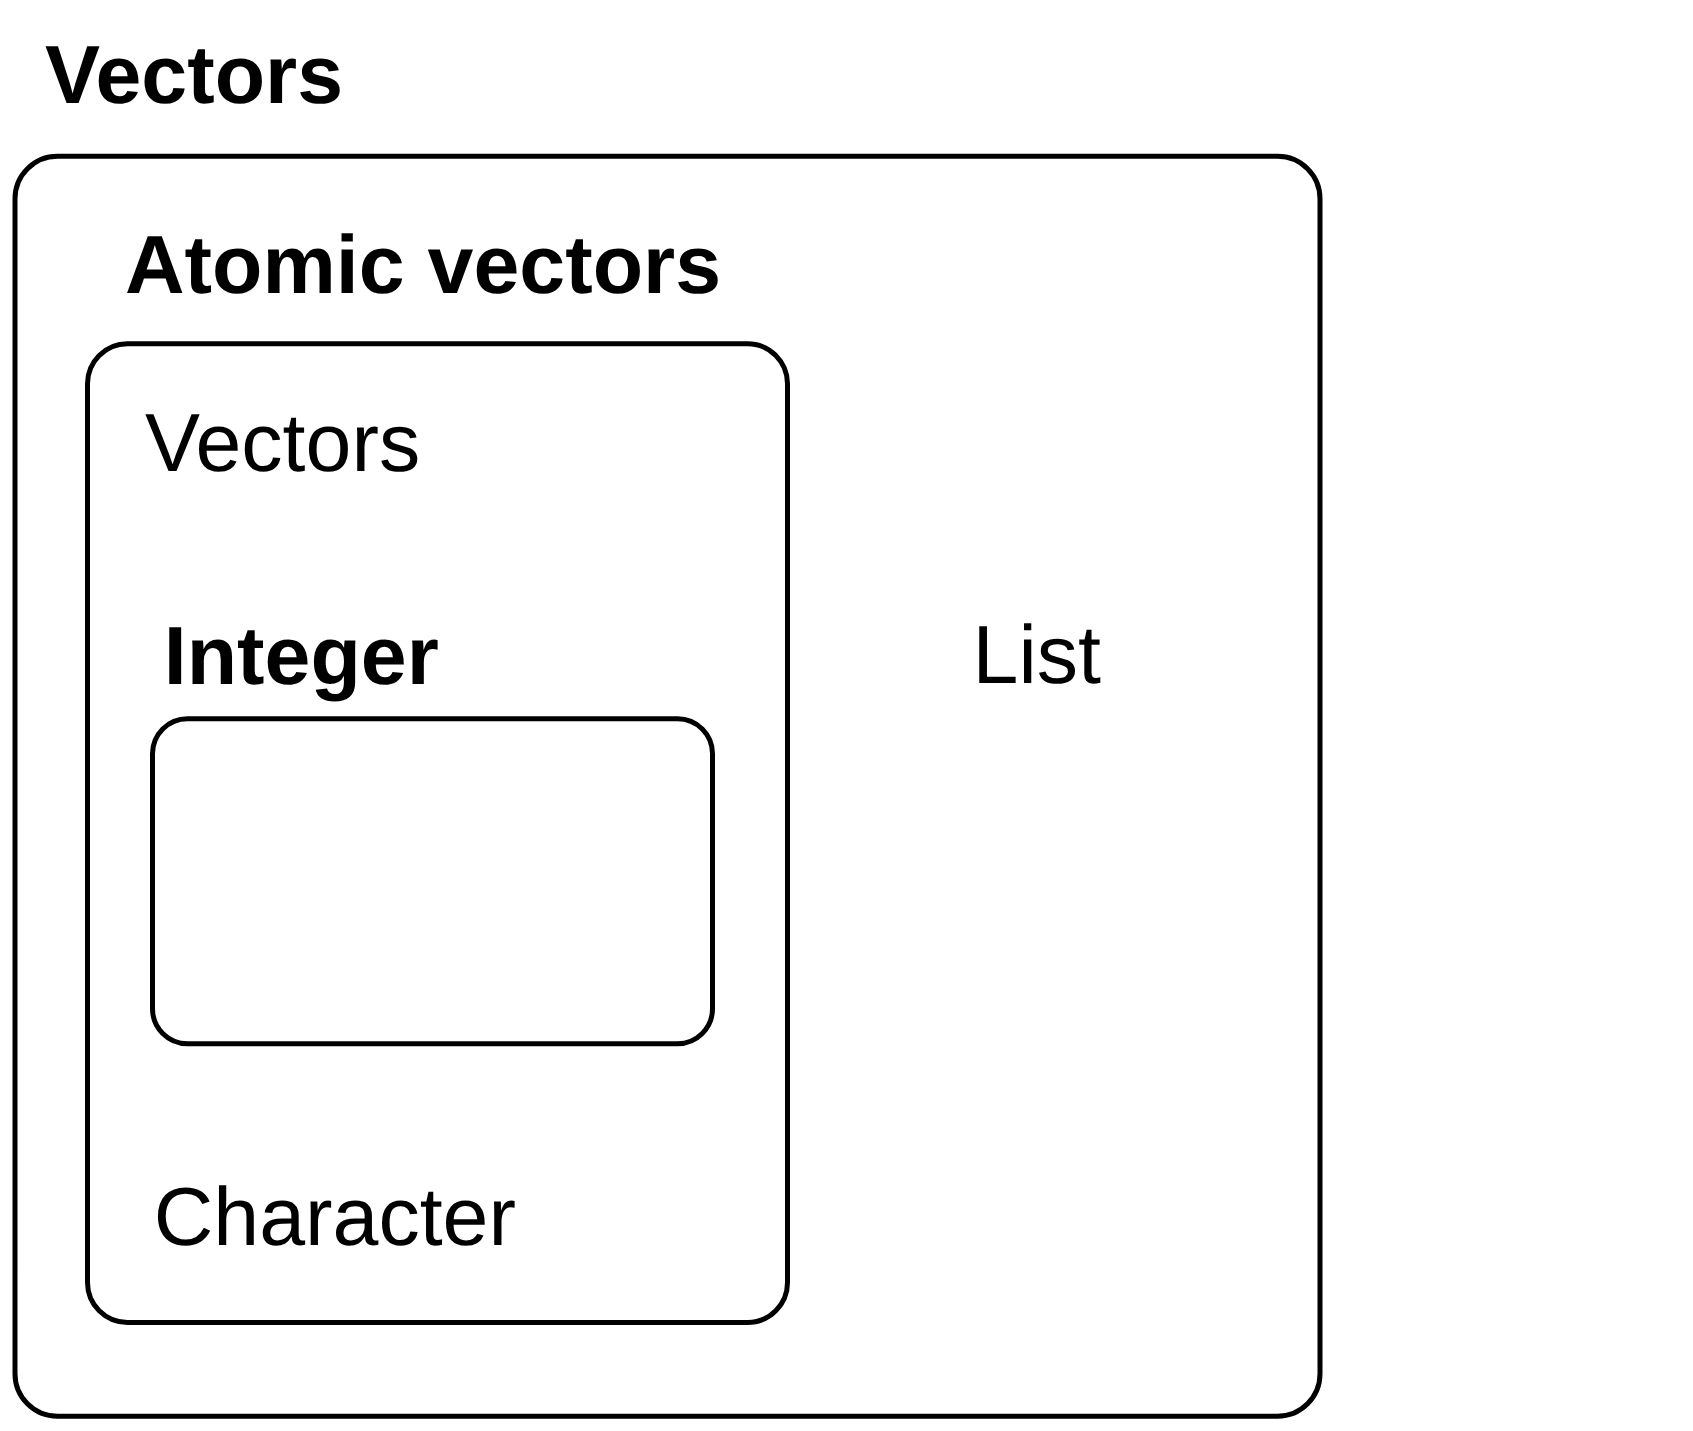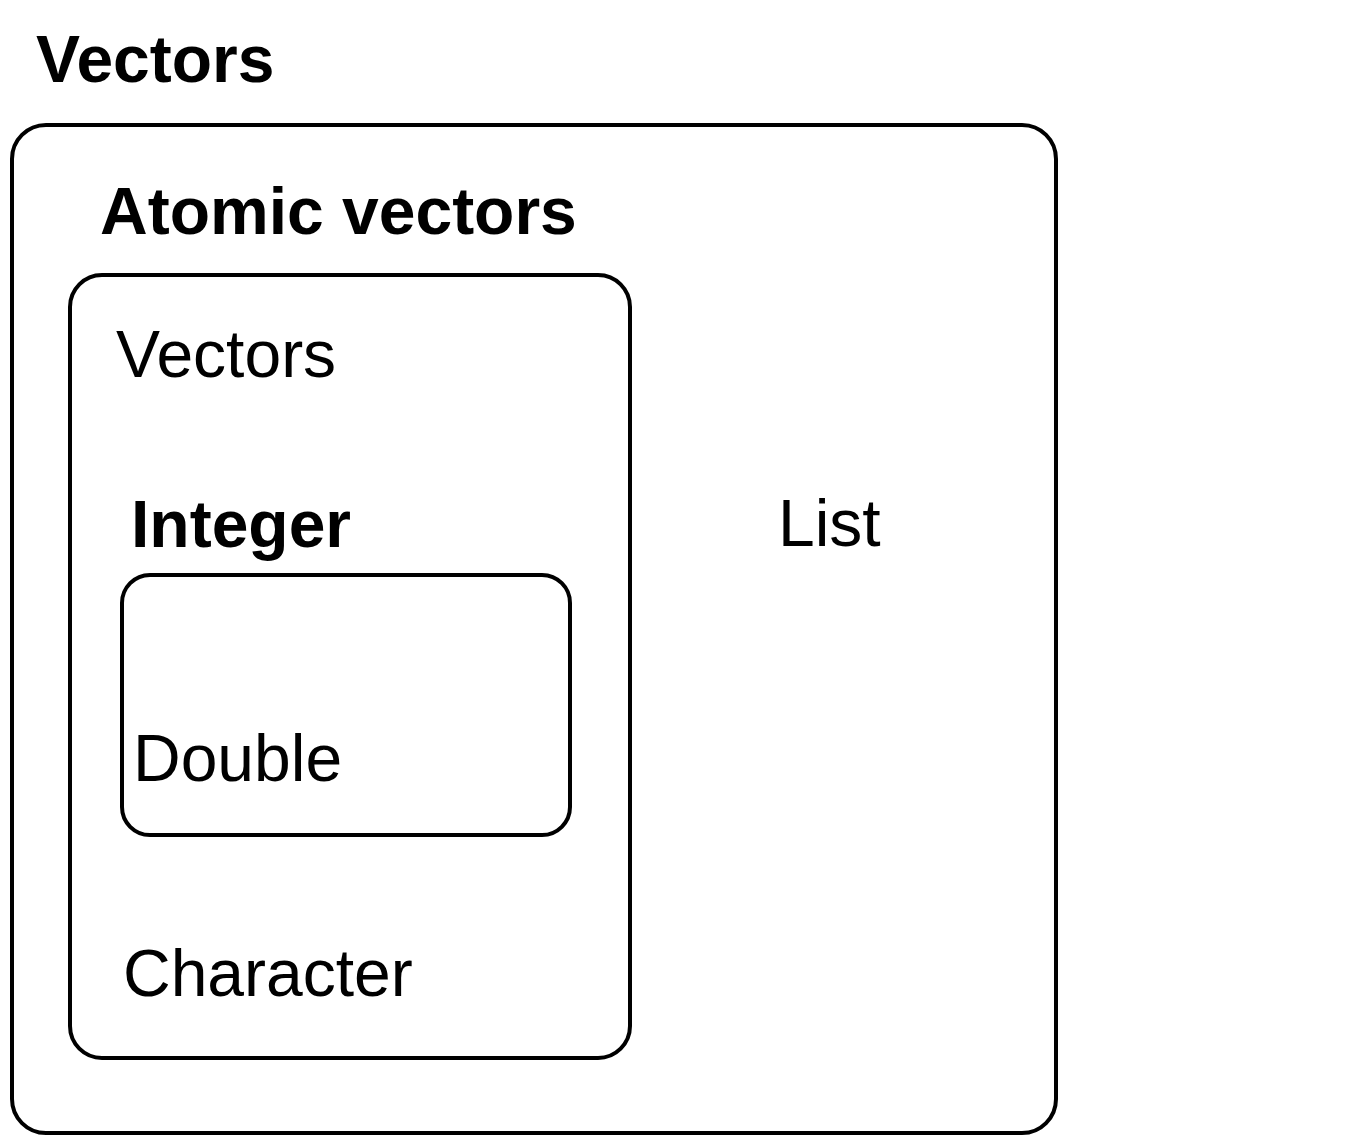--- a/index.html
+++ b/index.html
@@ -59,19 +59,18 @@
 
   <div class="box" id="atomic-box"></div>
 
   <div class="lbl" id="label-logical">Vectors</div>
 
   <div class="lbl bold" id="label-numeric">Integer</div>
 
   <div class="box" id="numeric-box"></div>
 
 
-  <div class="lbl" id="label-double">Double</div>
 
   <div class="lbl" id="label-character">Character</div>
 
   <div class="lbl" id="label-list">List</div>
 
 </div>
 
 </body></html>

